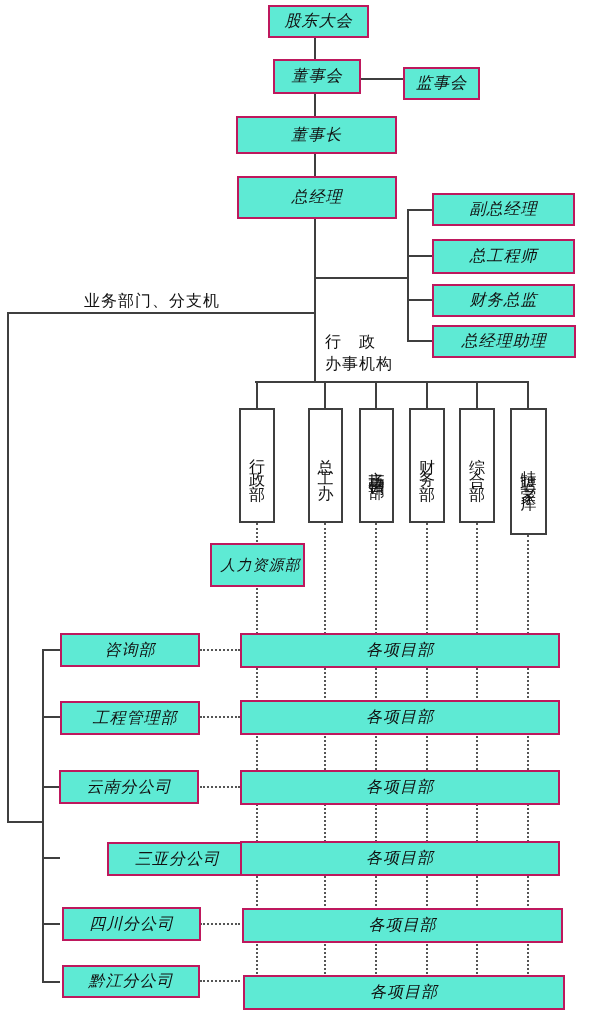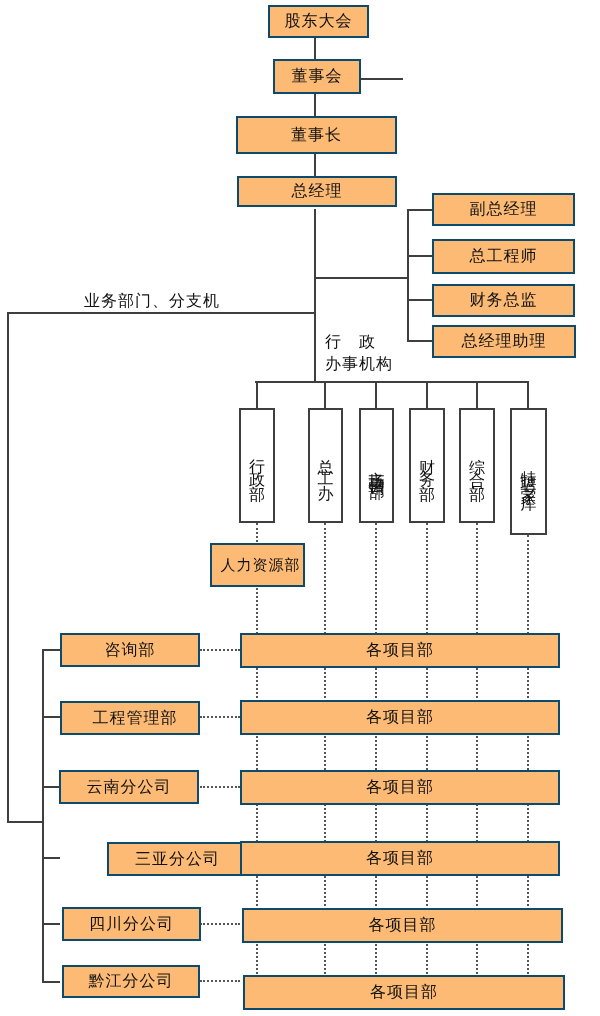--- a/index.html
+++ b/index.html
@@ -4,24 +4,25 @@
 <style>
   html,body{margin:0;padding:0;background:#e8e8e8;}
   #stage{
     position:relative;width:600px;height:1016px;margin:0 auto;
     background:#ffffff;overflow:hidden;
     font-family:"DejaVu Serif","Liberation Serif",serif;
     color:#111111;
   }
   .box{
     position:absolute;box-sizing:border-box;
-    background:#fdba74;border:2px solid #0c4a6e;
+    background:#5eead4;border:2px solid #be185d;
     display:flex;align-items:center;justify-content:center;
     font-size:16px;letter-spacing:1px;white-space:nowrap;
     z-index:3;
+    font-style:italic;
   }
   .vbox{
     position:absolute;box-sizing:border-box;
     background:#ffffff;border:2px solid #3f3f3f;
     display:flex;align-items:center;justify-content:center;
     z-index:3;
   }
   .vtext{
     writing-mode:vertical-rl;text-orientation:upright;
     font-size:16px;line-height:1;
@@ -89,22 +90,23 @@
   <div class="vline" style="left:527px;top:381px;height:27px;"></div>
 
   <div class="label" style="left:84px;top:291px;">业务部门、分支机</div>
   <div class="label admin-label" style="left:325px;top:331px;">
     <div>行　政</div>
     <div>办事机构</div>
   </div>
 
   <div class="box" style="left:268px;top:5px;width:101px;height:33px;">股东大会</div>
   <div class="box" style="left:273px;top:59px;width:88px;height:35px;">董事会</div>
+  <div class="box" style="left:403px;top:67px;width:77px;height:33px;">监事会</div>
   <div class="box" style="left:236px;top:116px;width:161px;height:38px;">董事长</div>
-  <div class="box" style="left:237px;top:176px;width:160px;height:31px;">总经理</div>
+  <div class="box" style="left:237px;top:176px;width:160px;height:43px;">总经理</div>
 
   <div class="box" style="left:432px;top:193px;width:143px;height:33px;">副总经理</div>
   <div class="box" style="left:432px;top:239px;width:143px;height:35px;">总工程师</div>
   <div class="box" style="left:432px;top:284px;width:143px;height:33px;">财务总监</div>
   <div class="box" style="left:432px;top:325px;width:144px;height:33px;">总经理助理</div>
 
   <div class="vbox" style="left:239px;top:408px;width:36px;height:115px;">
     <span class="vtext ls-loose">行政部</span>
   </div>
   <div class="vbox" style="left:308px;top:408px;width:35px;height:115px;">

